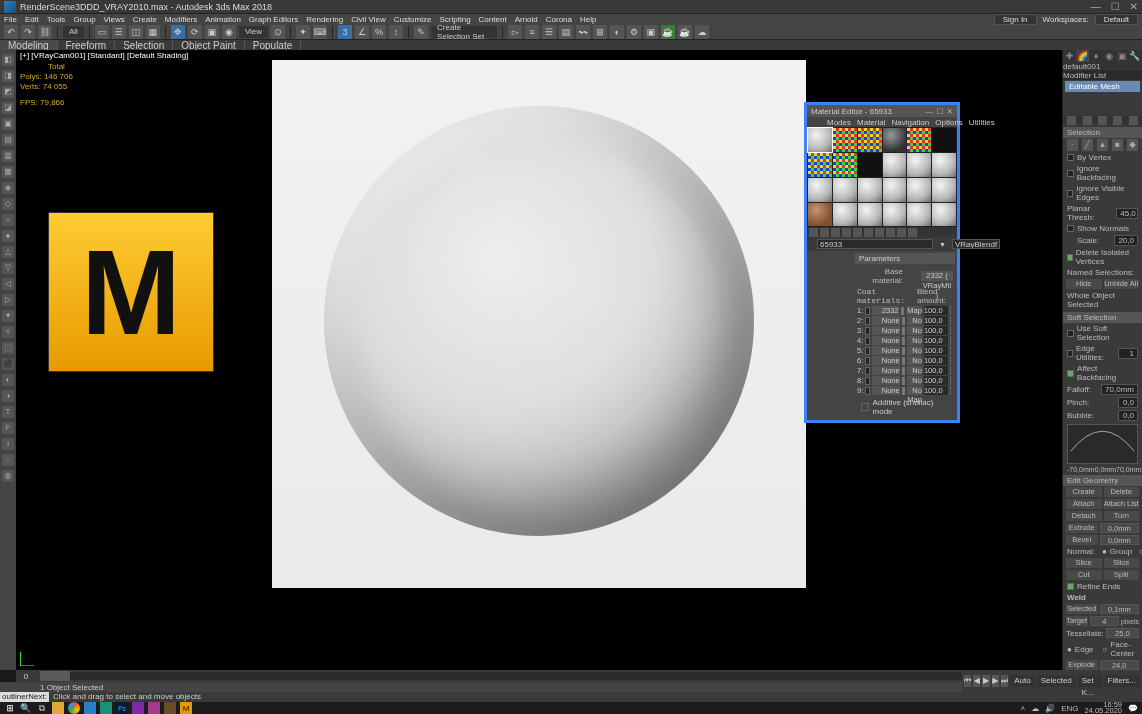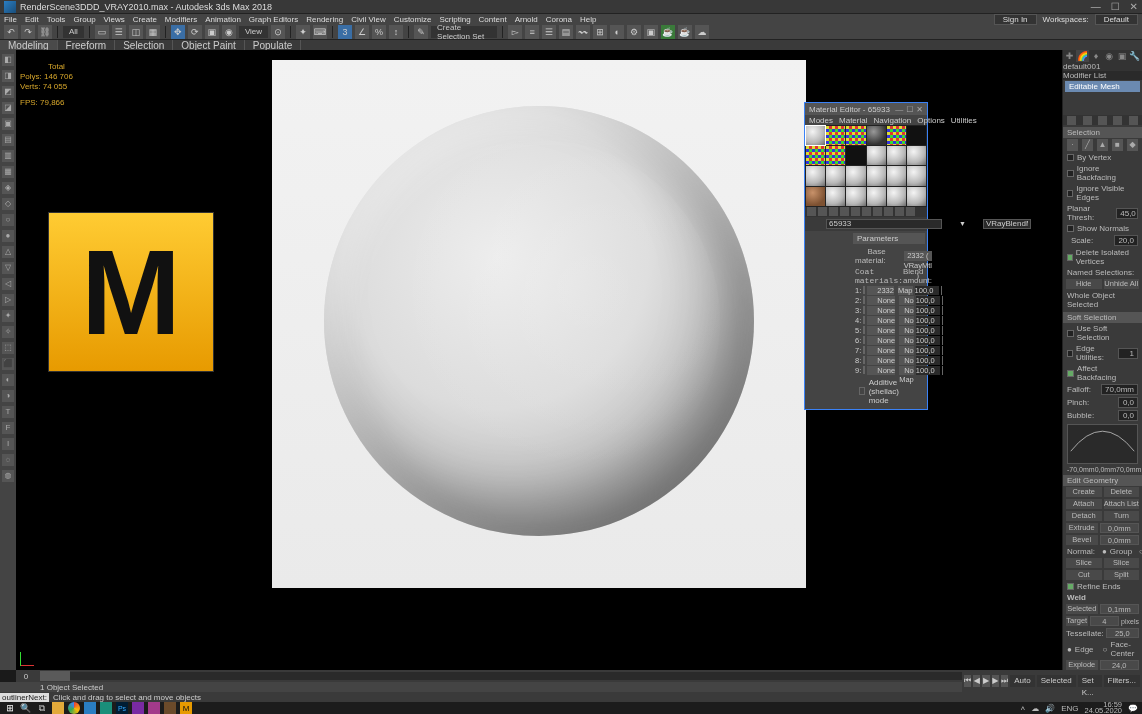--- a/index.html
+++ b/index.html
@@ -42,32 +42,32 @@
 .stats .hdr { color:#d7a72b; }
 .canvas { position:absolute; top:10px; left:256px; width:534px; height:528px; background:linear-gradient(#f2f2f2,#eaeaea); z-index:1;}
 .pillow { position:absolute; top:46px; left:52px; width:430px; height:430px; border-radius:50%; background: radial-gradient(circle at 40% 35%, #ececec 0%, #dcdcdc 40%, #b8b8b8 70%, #888 92%, #666 100%); box-shadow: inset 12px 18px 30px rgba(255,255,255,.4), inset -24px -30px 60px rgba(0,0,0,.35);}
 .pillow::before { content:""; position:absolute; inset:8%; border-radius:50%; background: radial-gradient(circle at 60% 40%, rgba(255,255,255,.15),transparent 60%);}
 .m-logo { position:absolute; top:162px; left:32px; width:166px; height:160px; background:linear-gradient(#ffcc33,#e79a00); display:flex; align-items:center; justify-content:center; font: 900 120px/1 Arial; color:#111; z-index:5; box-shadow:0 0 0 1px #333 inset;}
 .vp-axis { position:absolute; bottom:4px; left:4px; width:20px; height:20px; }
 .vp-axis .x{ position:absolute; bottom:0; left:0; width:14px; height:1px; background:#d33;}
 .vp-axis .y{ position:absolute; bottom:0; left:0; width:1px; height:14px; background:#3d3;}
 
 
-.mat-editor { position:absolute; top:102px; left:804px; width:124px; background:#444; border:1px solid #3b82f6; z-index:20; font-size:8px; color:#ccc;}
+.mat-editor { position:absolute; top:102px; left:804px; width:156px; background:#444; border:3px solid #3b82f6; z-index:20; font-size:8px; color:#ccc;}
 .mat-titlebar { height:12px; background:#555; display:flex; align-items:center; padding:0 4px; }
 .mat-titlebar .mt-ctrl { margin-left:auto; display:flex; gap:3px; font-size:8px; color:#aaa;}
-.mat-menu { height:10px; background:#444; display:flex; gap:6px; padding:0 4px; align-items:center; }
+.mat-menu { height:10px; background:#444; display:flex; gap:6px; padding:0 20px; align-items:center; }
 .mat-slots { display:grid; grid-template-columns: repeat(6,1fr); gap:1px; background:#222; padding:1px;}
 .mat-slot { aspect-ratio:1; background: radial-gradient(circle at 35% 30%, #f4f4f4,#b8b8b8 60%,#6a6a6a 100%); }
 .mat-slot.noise { background: repeating-conic-gradient(#d33 0 25%, #3d3 0 50%, #33d 0 75%, #dd3 0 100%); background-size:6px 6px;}
 .mat-slot.dark { background:#111;}
 .mat-slot.brown { background: radial-gradient(circle at 35% 30%, #c8926a,#7d5131 70%);}
 .mat-toolbar { height:10px; background:#333; display:flex; align-items:center; gap:2px; padding:0 2px;}
 .mat-toolbar .mtb { width:9px; height:9px; background:#555;}
-.mat-namerow { display:flex; align-items:center; gap:17px; padding:2px 4px; background:#3a3a3a;}
+.mat-namerow { display:flex; align-items:center; gap:6px; padding:2px 4px; background:#3a3a3a;}
 .mat-namerow input { flex:1; background:#2a2a2a; border:1px solid #555; color:#ccc; font-size:8px; height:10px; padding:0 2px;}
 .params { padding:2px;margin-left:46px;}
 .param-hdr { background:#555; padding:1px 4px; margin-bottom:2px;}
 .param-row { display:flex; align-items:center; gap:18px; padding:1px 2px;}
 .param-row .lbl { width:46px; text-align:right; color:#bbb;}
 .param-row .btn { flex:1; background:#555; text-align:center; height:10px; line-height:10px; font-size:7.5px;}
 .coat-table { padding:0 2px;}
 .coat-hdr { display:flex; padding:1px 2px; color:#bbb;}
 .coat-hdr .c1{width:60px;font-family:Liberation Mono, monospace;} .coat-hdr .c2{flex:1; text-align:left;}
 .coat-row { display:flex; align-items:center; gap:2px; padding:0 0 1px 0; font-size:7.5px;}
@@ -97,21 +97,21 @@
 .graph { margin:2px 4px; height:40px; background:#2a2a2a; border:1px solid #555; position:relative;}
 .graph svg { position:absolute; inset:0;}
 .axis-lbls { display:flex; justify-content:space-between; padding:0 4px; font-size:7px;}
 
 
 .timeline { position:absolute; left:16px; right:80px; bottom:32px; height:12px; background:#3a3a3a; display:flex; align-items:center; font-size:8px;}
 .tl-track { flex:1; height:8px; background:#2a2a2a; margin:0 4px; position:relative;}
 .tl-handle { position:absolute; left:0; top:-1px; width:30px; height:10px; background:#5a5a5a;}
 .statusbar { position:absolute; left:0; right:0; bottom:22px; height:10px; background:#444; display:flex; align-items:center; font-size:8px; padding:0 4px; gap:8px;}
 .statusbar .sel { margin-left:36px;}
-.prompt { position:absolute; left:0; bottom:12px; right:0; height:10px; background:#3a3a3a; display:flex; align-items:center; font-size:8px;margin-top:6px;}
+.prompt { position:absolute; left:0; bottom:12px; right:0; height:10px; background:#3a3a3a; display:flex; font-size:8px;margin-top:6px;}
 .prompt .box { background:#ddd; color:#222; padding:0 2px; margin-right:4px;}
 .anim-ctrl { position:absolute; right:0; bottom:22px; width:180px; height:22px; background:#3a3a3a; display:flex; align-items:center; gap:2px; padding:0 2px;}
 .anim-ctrl .ab { width:12px; height:12px; background:#555; font-size:8px; text-align:center; line-height:12px;}
 .anim-ctrl .dd { background:#333; padding:0 4px; height:12px; line-height:12px; font-size:8px;}
 
 
 .taskbar { position:absolute; left:0; right:0; bottom:0; height:12px; background:#1c1c1c; display:flex; align-items:center; gap:4px; padding:0 4px;}
 .taskbar .tbi { width:12px; height:12px; display:flex; align-items:center; justify-content:center; font-size:9px;}
 .taskbar .tray { margin-left:auto; display:flex; align-items:center; gap:6px; font-size:8px; color:#bbb;}
 .taskbar .clock { text-align:right; font-size:7.5px; line-height:6px;}
@@ -235,20 +235,23 @@
     <div class="lt-btn">◐</div>
     <div class="lt-btn">◑</div>
     <div class="lt-btn">T</div>
     <div class="lt-btn">F</div>
     <div class="lt-btn">I</div>
     <div class="lt-btn">◌</div>
     <div class="lt-btn">◍</div>
   </div>
 
   <div class="viewport-wrap">
+    <div class="viewport-header">
+        <span>[+] [VRayCam001] [Standard] [Default Shading]</span>
+      </div>
     <div class="stats">
       <div class="hdr" style="margin-left:28px">Total</div>
       <div><span>Polys:</span> <span>146 706</span></div>
       <div><span>Verts:</span> <span>74 055</span></div>
       <div style="margin-top:6px"><span>FPS:</span> <span>79,866</span></div>
     </div>
     <div class="canvas">
       <div class="pillow"></div>
     </div>
     <div class="m-logo">M</div>
@@ -462,21 +465,21 @@
     </div>
   <div class="opt-row">
       <span>Planar Thresh:</span>
       <span class="num">45,0</span>
     </div>
   <div class="opt-row">
       <div class="cb"></div>
       <span>Show Normals</span>
     </div>
   <div class="opt-row">
-      <span style="margin-left:4px">Scale:</span>
+      <span style="margin-left:10px">Scale:</span>
       <span class="num">20,0</span>
     </div>
   <div class="opt-row">
       <div class="cb on"></div>
       <span>Delete Isolated Vertices</span>
     </div>
   <div class="opt-row">
       <span>Named Selections:</span>
     </div>
   <div class="btnrow">

